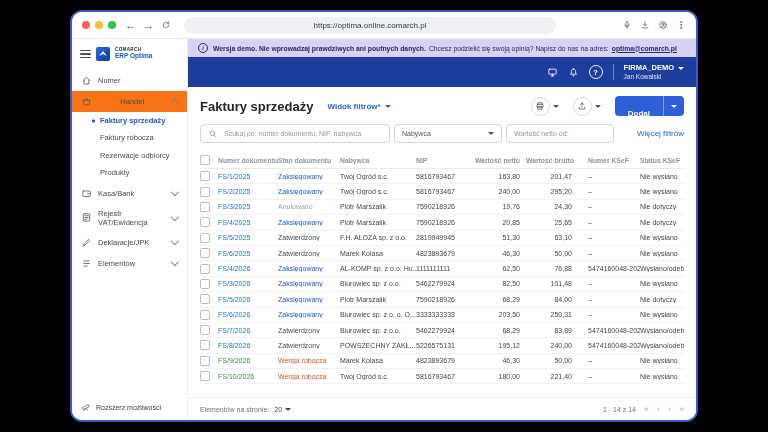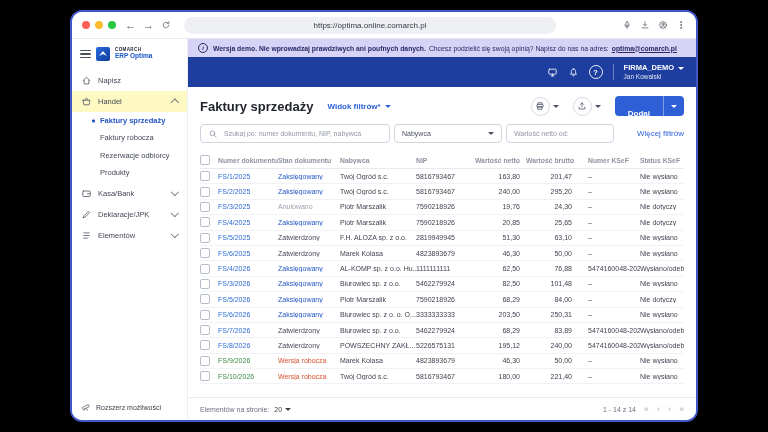--- a/index.html
+++ b/index.html
@@ -30,21 +30,21 @@
   .burger{display:flex;flex-direction:column;gap:2px;width:11px;}
   .burger i{display:block;height:1.4px;background:#4a505c;border-radius:1px;}
   .logo-mark{width:14px;height:14px;border-radius:2px;background:linear-gradient(135deg,#2a6be0,#0d3c9b);position:relative;}
   .logo-mark:after{content:"";position:absolute;left:3px;top:4px;width:8px;height:5px;background:#fff;
     clip-path:polygon(0 100%,50% 0,100% 100%,50% 62%);}
   .logo-text{display:flex;flex-direction:column;line-height:1.05;}
   .logo-co{font-size:4.5px;font-weight:bold;letter-spacing:.4px;color:#1b2030;}
   .logo-erp{font-size:6.5px;font-weight:bold;color:#1b57c4;}
   .nav{flex:1;min-height:0;font-size:7.5px;color:#434956;}
   .nav-item{display:flex;align-items:center;gap:6px;padding:5px 9px;cursor:pointer;}
-  .nav-item.open{background:#fef9c3;}
+  .nav-item.open{background:#f97316;text-align:center;}
   .nav-item .grow{flex:1;line-height:1.2;}
   .nav-ic-wrap{display:flex;align-items:center;color:#565d6b;flex:0 0 auto;}
   .nav-sub{position:relative;padding:4.5px 8px 4.5px 28px;cursor:pointer;line-height:1.15;}
   .nav-sub.active{color:#2456c4;font-weight:bold;}
   .nav-sub.active:before{content:"";position:absolute;left:20px;top:50%;transform:translateY(-50%);
     width:3px;height:3px;border-radius:1px;background:#2456c4;}
   .chev{width:4.6px;height:4.6px;border-right:1.1px solid #7a808c;border-bottom:1.1px solid #7a808c;
     display:inline-block;flex:0 0 auto;}
   .chev.down{transform:rotate(45deg);margin-top:-2px;}
   .chev.up{transform:rotate(-135deg);margin-top:2px;}
@@ -191,21 +191,21 @@
             <span class="logo-erp">ERP Optima</span>
           </span>
         </div>
         <nav class="nav">
             <div class="nav-item">
               <span class="nav-ic-wrap">
                 <svg class="ic" viewBox="0 0 16 16">
                   <path d="M3 8.2 8 3.4l5 4.8M4.6 7.6V13h6.8V7.6"></path>
                 </svg>
               </span>
-              <span class="grow">Napisz</span>
+              <span class="grow">Numer</span>
             </div>
             <div class="nav-item open">
               <span class="nav-ic-wrap">
                 <svg class="ic" viewBox="0 0 16 16">
                   <path d="M3 6.2h10l-1.3 6.6H4.3L3 6.2zM5.6 6.1 8 2.9l2.4 3.2"></path>
                 </svg>
               </span>
               <span class="grow">Handel</span>
               <span class="chev up"></span>
             </div>
@@ -214,20 +214,30 @@
             <div class="nav-sub"><span>Rezerwacje odbiorcy</span></div>
             <div class="nav-sub"><span>Produkty</span></div>
             <div class="nav-item">
               <span class="nav-ic-wrap">
                 <svg class="ic" viewBox="0 0 16 16">
                   <rect x="2.6" y="4.4" width="10.8" height="8" rx="1"></rect>
                   <path d="M9.4 8.4h4"></path>
                 </svg>
               </span>
               <span class="grow">Kasa/Bank</span>
+              <span class="chev down"></span>
+            </div>
+            <div class="nav-item">
+              <span class="nav-ic-wrap">
+                <svg class="ic" viewBox="0 0 16 16">
+                  <rect x="3.4" y="2.6" width="9.2" height="10.8" rx="1"></rect>
+                  <path d="M5.6 5.4h4.8M5.6 8h4.8M5.6 10.6h3"></path>
+                </svg>
+              </span>
+              <span class="grow">Rejestr VAT/Ewidencja</span>
               <span class="chev down"></span>
             </div>
             <div class="nav-item">
               <span class="nav-ic-wrap">
                 <svg class="ic" viewBox="0 0 16 16">
                   <path d="M3.4 12.6l.9-2.7 6.5-6.5 1.8 1.8-6.5 6.5-2.7.9z"></path>
                 </svg>
               </span>
               <span class="grow">Deklaracje/JPK</span>
               <span class="chev down"></span>

